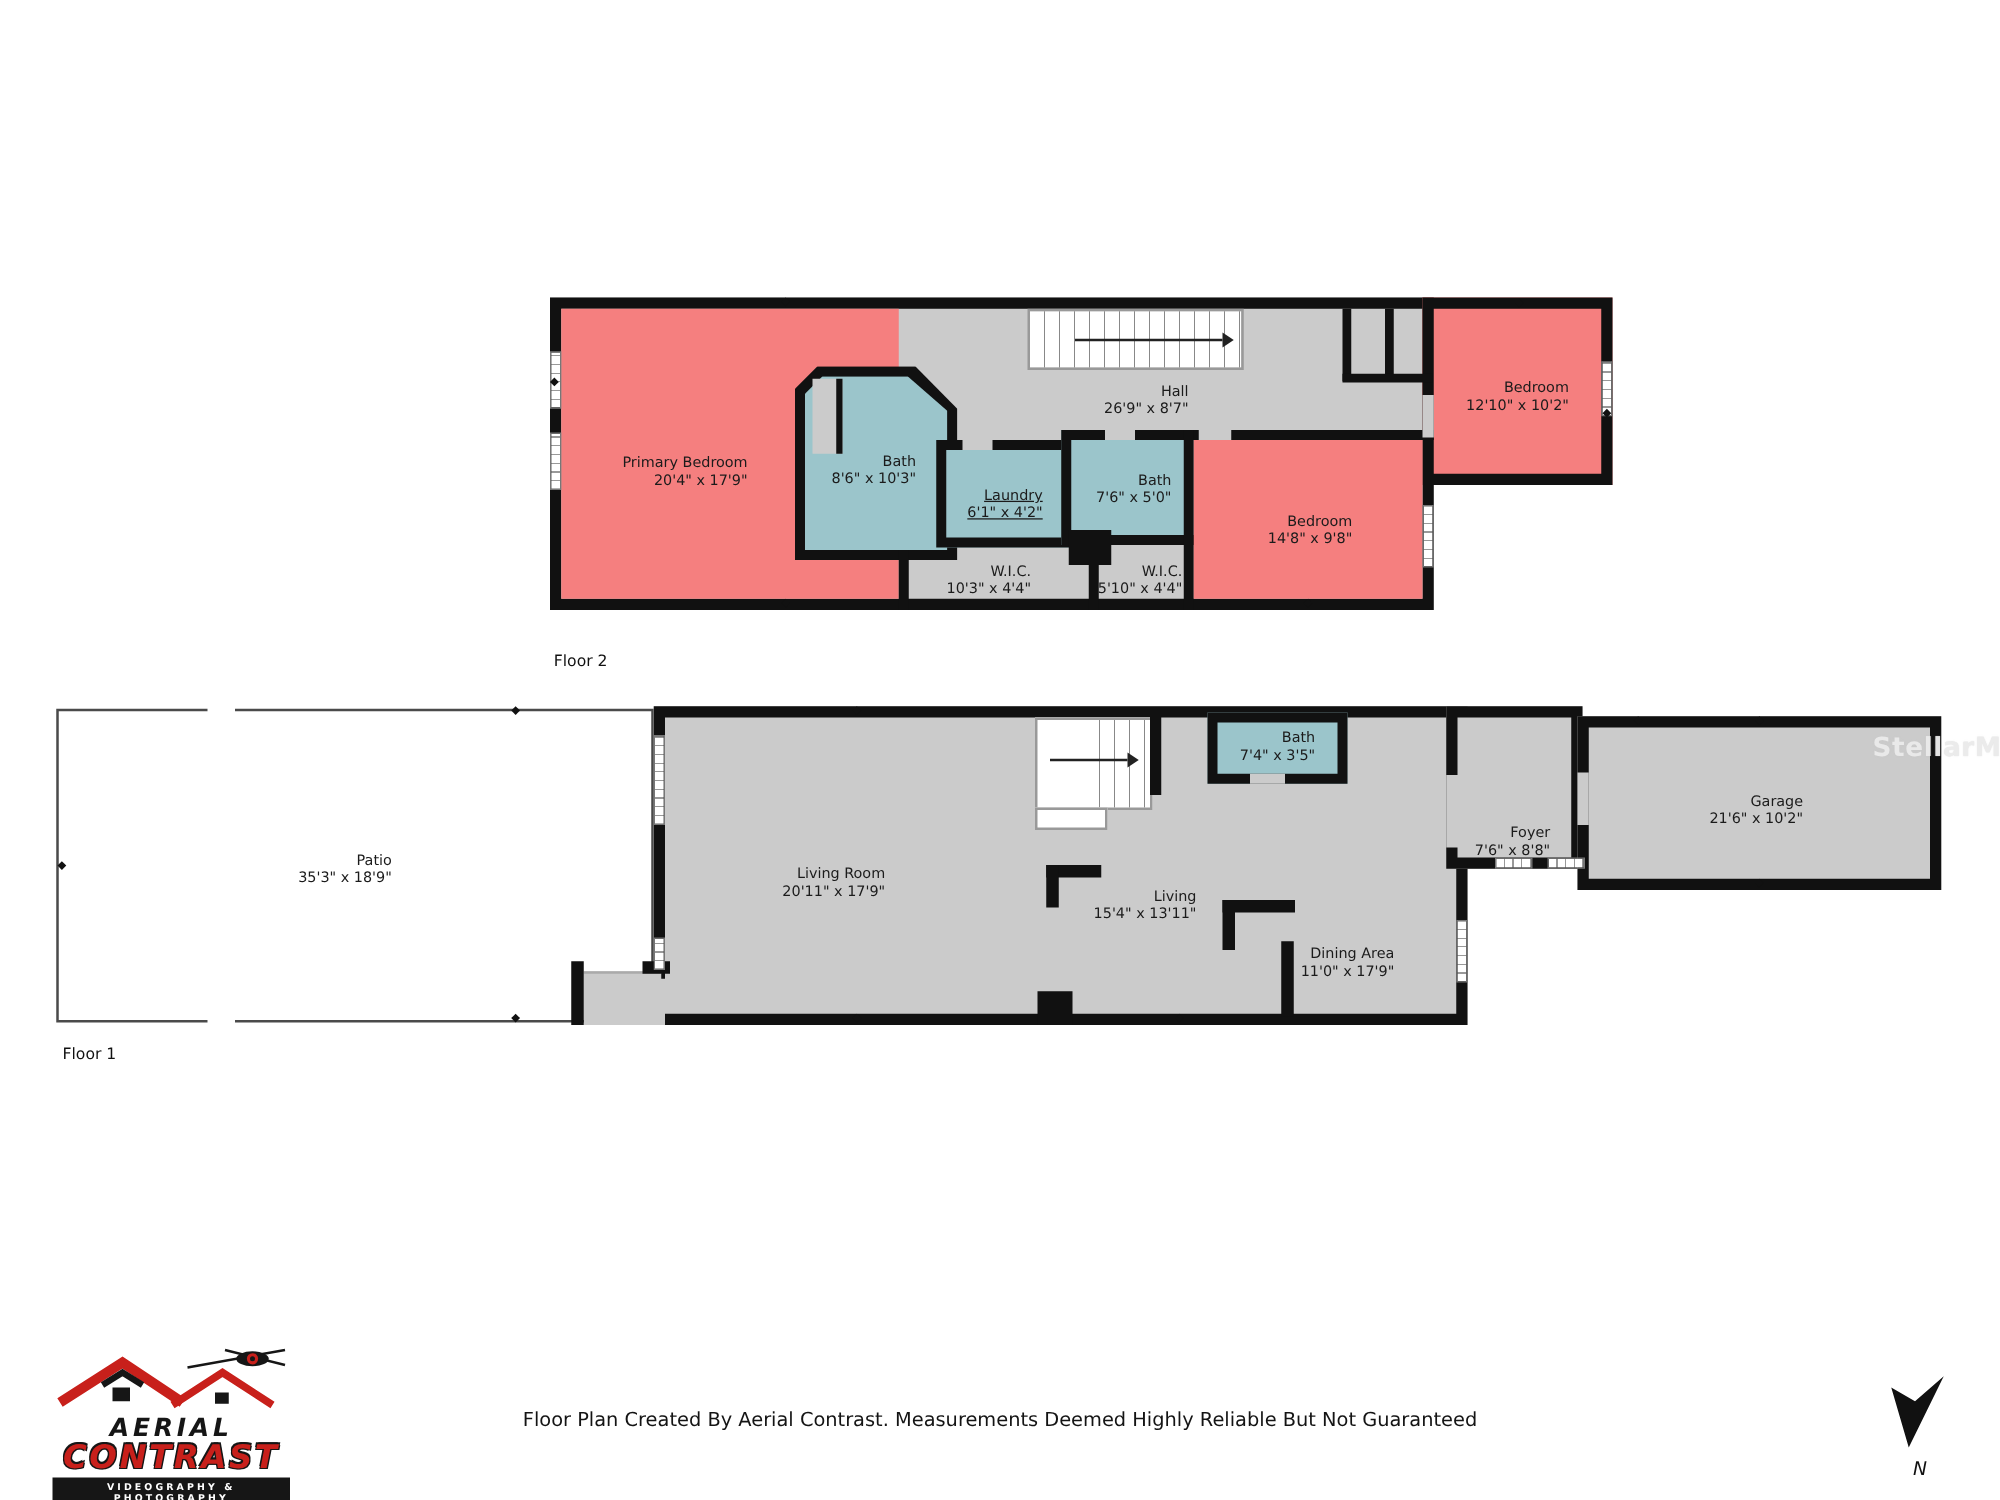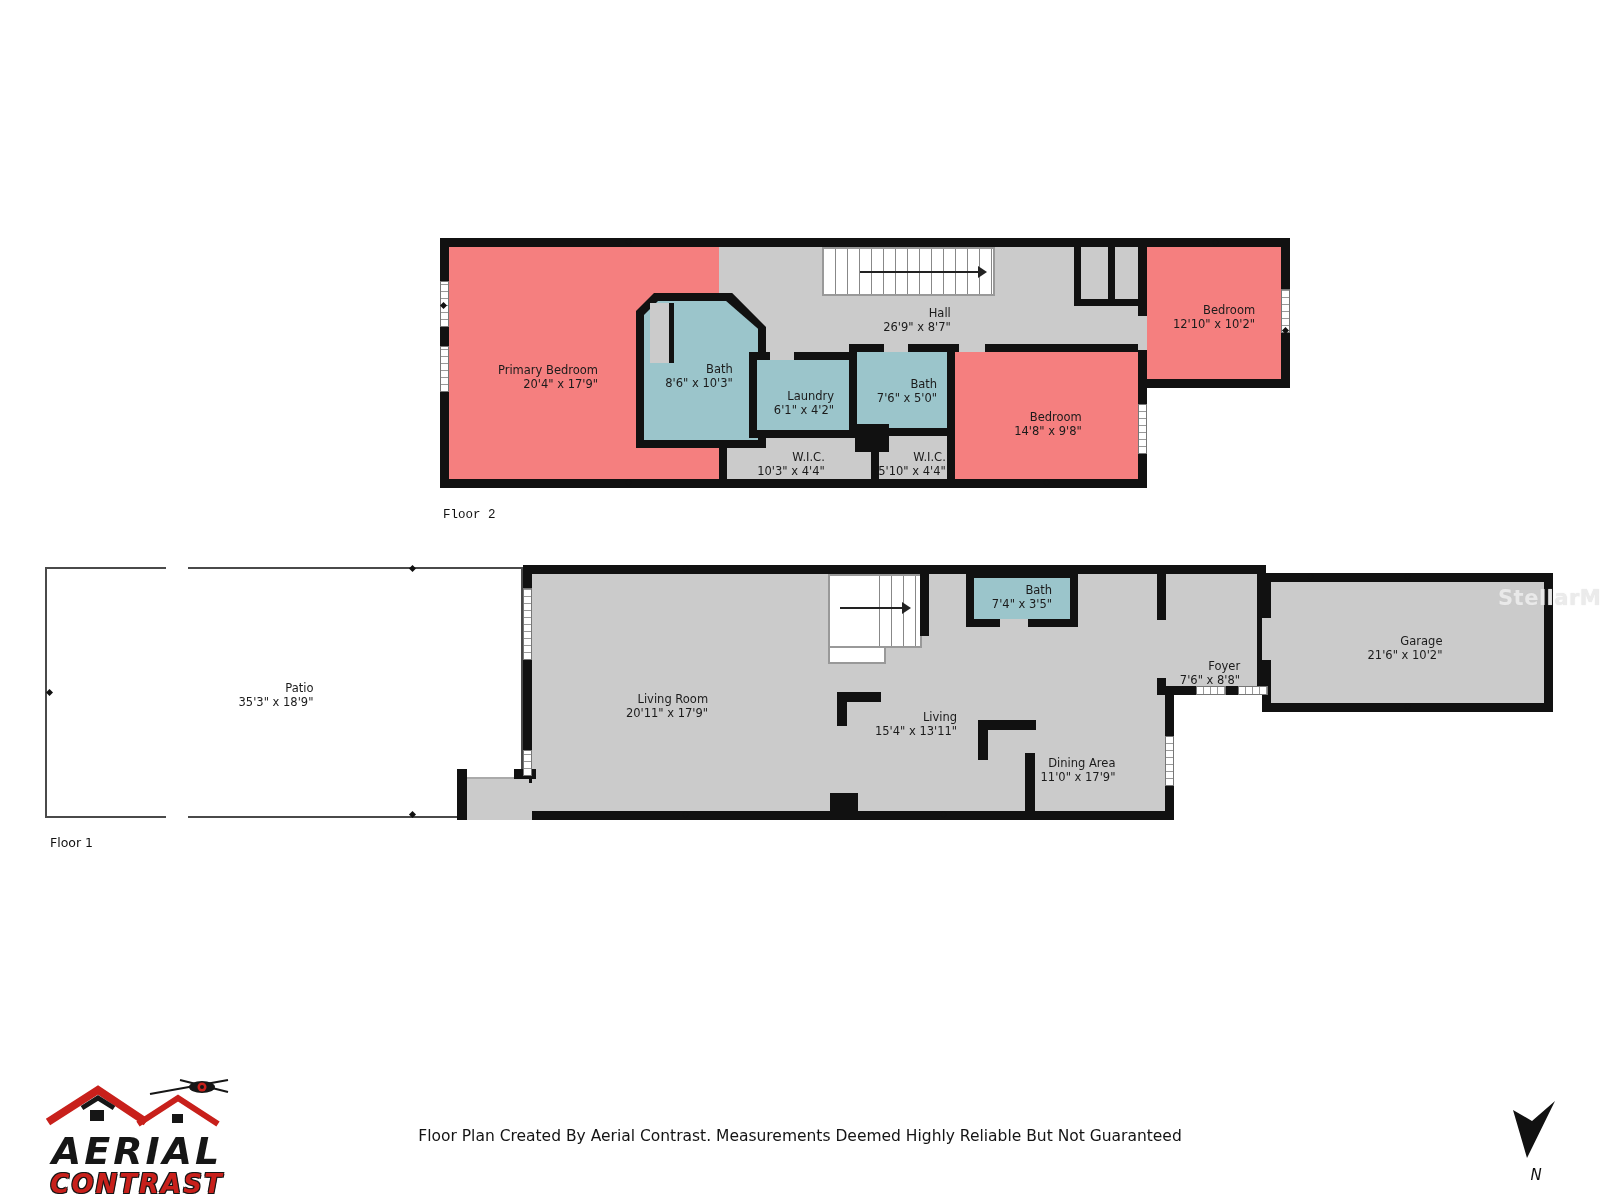--- a/index.html
+++ b/index.html
@@ -37,21 +37,21 @@
   .patio-gap{position:absolute;background:#fff;}
   .alc{position:absolute;background:var(--c-common);border-top:2px solid #aaa;box-sizing:border-box;}
   
   .footer{position:absolute;left:0;right:0;top:1127px;text-align:center;font-size:15.5px;color:#141414;}
   .watermark{position:absolute;left:1498px;top:586px;font-size:21px;font-weight:bold;
              color:rgba(235,235,235,.92);letter-spacing:.5px;text-shadow:0 0 1px rgba(200,200,200,.6);}
   .north{position:absolute;left:1505px;top:1098px;width:62px;text-align:center;}
   .north .nlab{font-size:15px;color:#111;margin-top:2px;font-style:italic;}
   
   .logo{position:absolute;left:42px;top:1076px;width:190px;text-align:center;}
-  .logo .l1{font-size:38px;font-weight:900;font-style:italic;letter-spacing:3px;color:#161616;line-height:1;}
+  .logo .l1{font-size:20px;font-weight:900;font-style:italic;letter-spacing:3px;color:#161616;line-height:1;}
   .logo .l2{font-size:26px;font-weight:900;font-style:italic;letter-spacing:2px;color:var(--c-red);line-height:1;
             text-shadow:-1px -1px 0 #161616,1px -1px 0 #161616,-1px 1px 0 #161616,1px 1px 0 #161616;margin-top:1px;}
   .logo .banner{background:#161616;color:#fff;font-size:7.5px;letter-spacing:2.5px;padding:3px 0 2px;
                 margin-top:3px;font-weight:bold;}
 </style>
 </head>
 <body>
 
 <div class="page">
 
@@ -102,21 +102,21 @@
     <div class="tick" style="left:441px;top:303px;"></div>
 
     <div class="rlabel" style="left:548px;top:377px;">
       <div class="rn">Primary Bedroom</div>
         <div class="rd">20'4" x 17'9"</div>
       </div>
     <div class="rlabel" style="left:699px;top:376px;">
       <div class="rn">Bath</div>
         <div class="rd">8'6" x 10'3"</div>
       </div>
-    <div class="rlabel" style="left:804px;top:403px;">
+    <div class="rlabel" style="left:804px;top:403px;text-decoration:underline;">
       <div class="rn">Laundry</div>
         <div class="rd">6'1" x 4'2"</div>
       </div>
     <div class="rlabel" style="left:917px;top:320px;">
       <div class="rn">Hall</div>
         <div class="rd">26'9" x 8'7"</div>
       </div>
     <div class="rlabel" style="left:907px;top:391px;">
       <div class="rn">Bath</div>
         <div class="rd">7'6" x 5'0"</div>
@@ -131,21 +131,21 @@
       </div>
     <div class="rlabel" style="left:1048px;top:424px;">
       <div class="rn">Bedroom</div>
         <div class="rd">14'8" x 9'8"</div>
       </div>
     <div class="rlabel" style="left:1214px;top:317px;">
       <div class="rn">Bedroom</div>
         <div class="rd">12'10" x 10'2"</div>
       </div>
 
-    <div class="floor-tag" style="left:443px;top:508px;font-family:Liberation Mono, monospace;">Floor 2</div>
+    <div class="floor-tag" style="left:443px;top:521px;">Floor 2</div>
   </div>
 
   <div>
 
     <div class="patio" style="left:45px;top:567px;width:478px;height:251px;"></div>
     <div class="patio-gap" style="left:166px;top:565px;width:22px;height:6px;"></div>
     <div class="patio-gap" style="left:166px;top:814px;width:22px;height:6px;"></div>
 
     <div class="body-rect" style="left:523px;top:565px;width:651px;height:255px;"></div>
     <div class="body-rect" style="left:1157px;top:565px;width:109px;height:130px;"></div>

